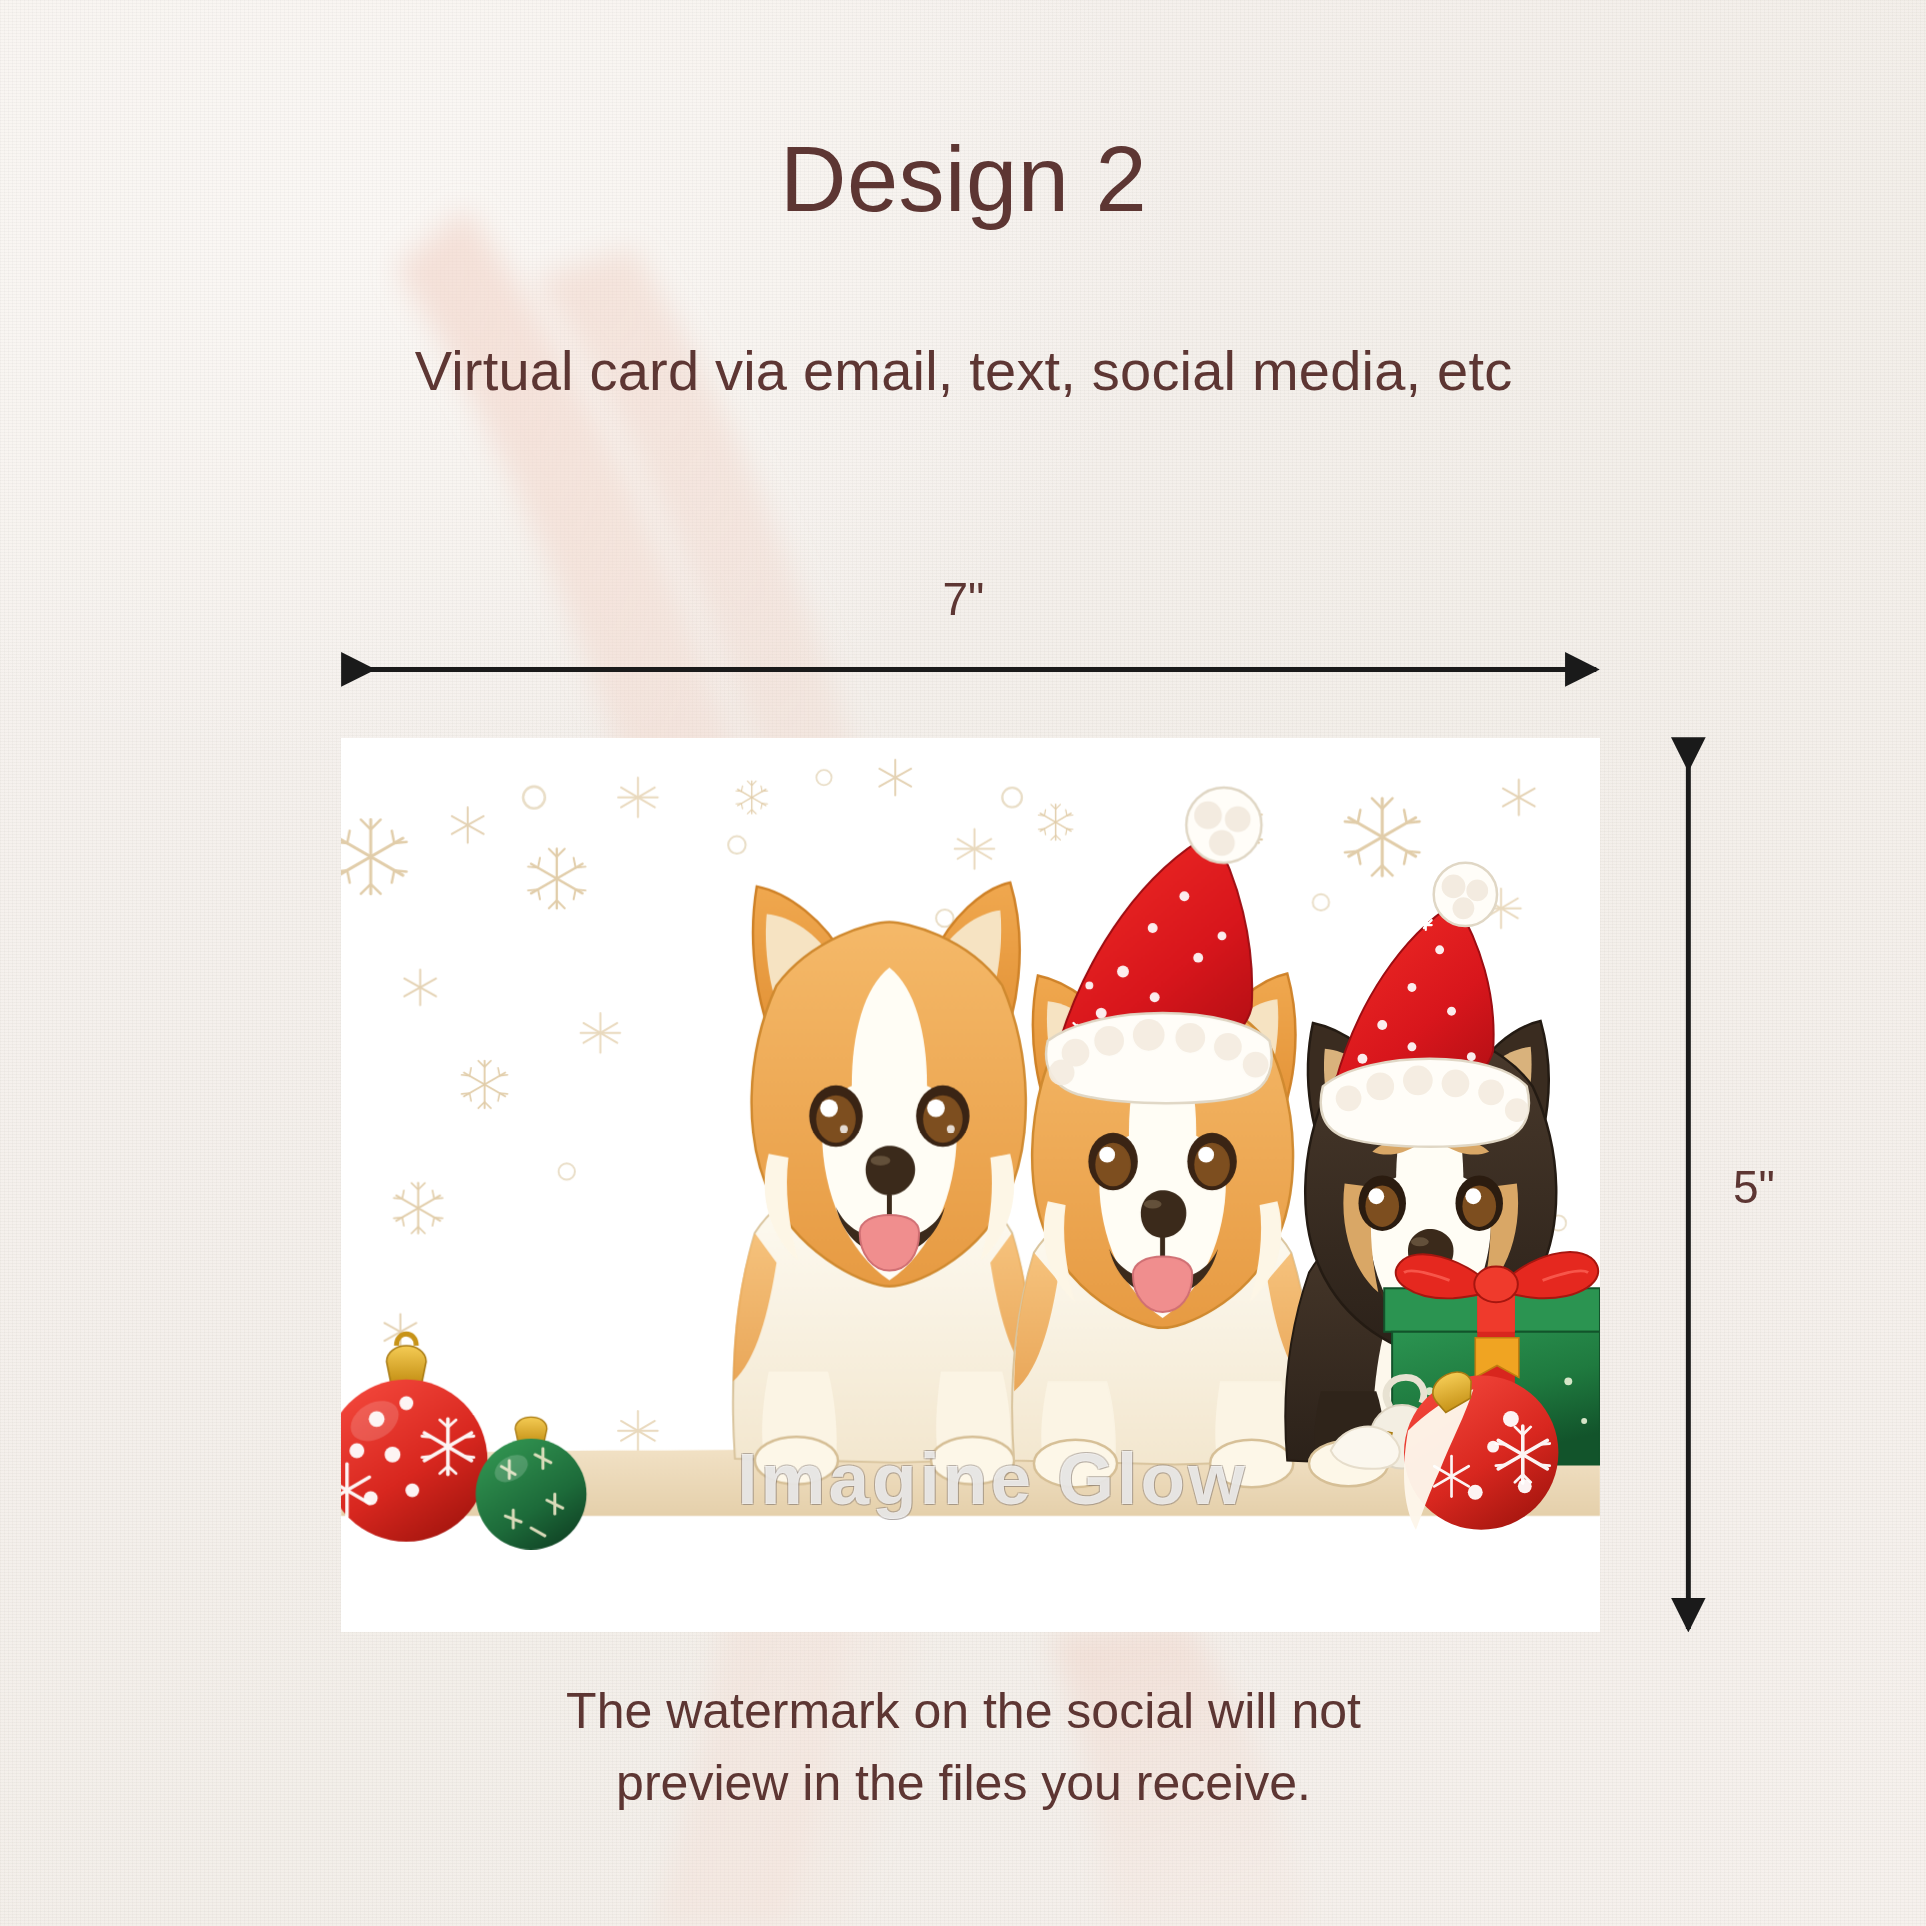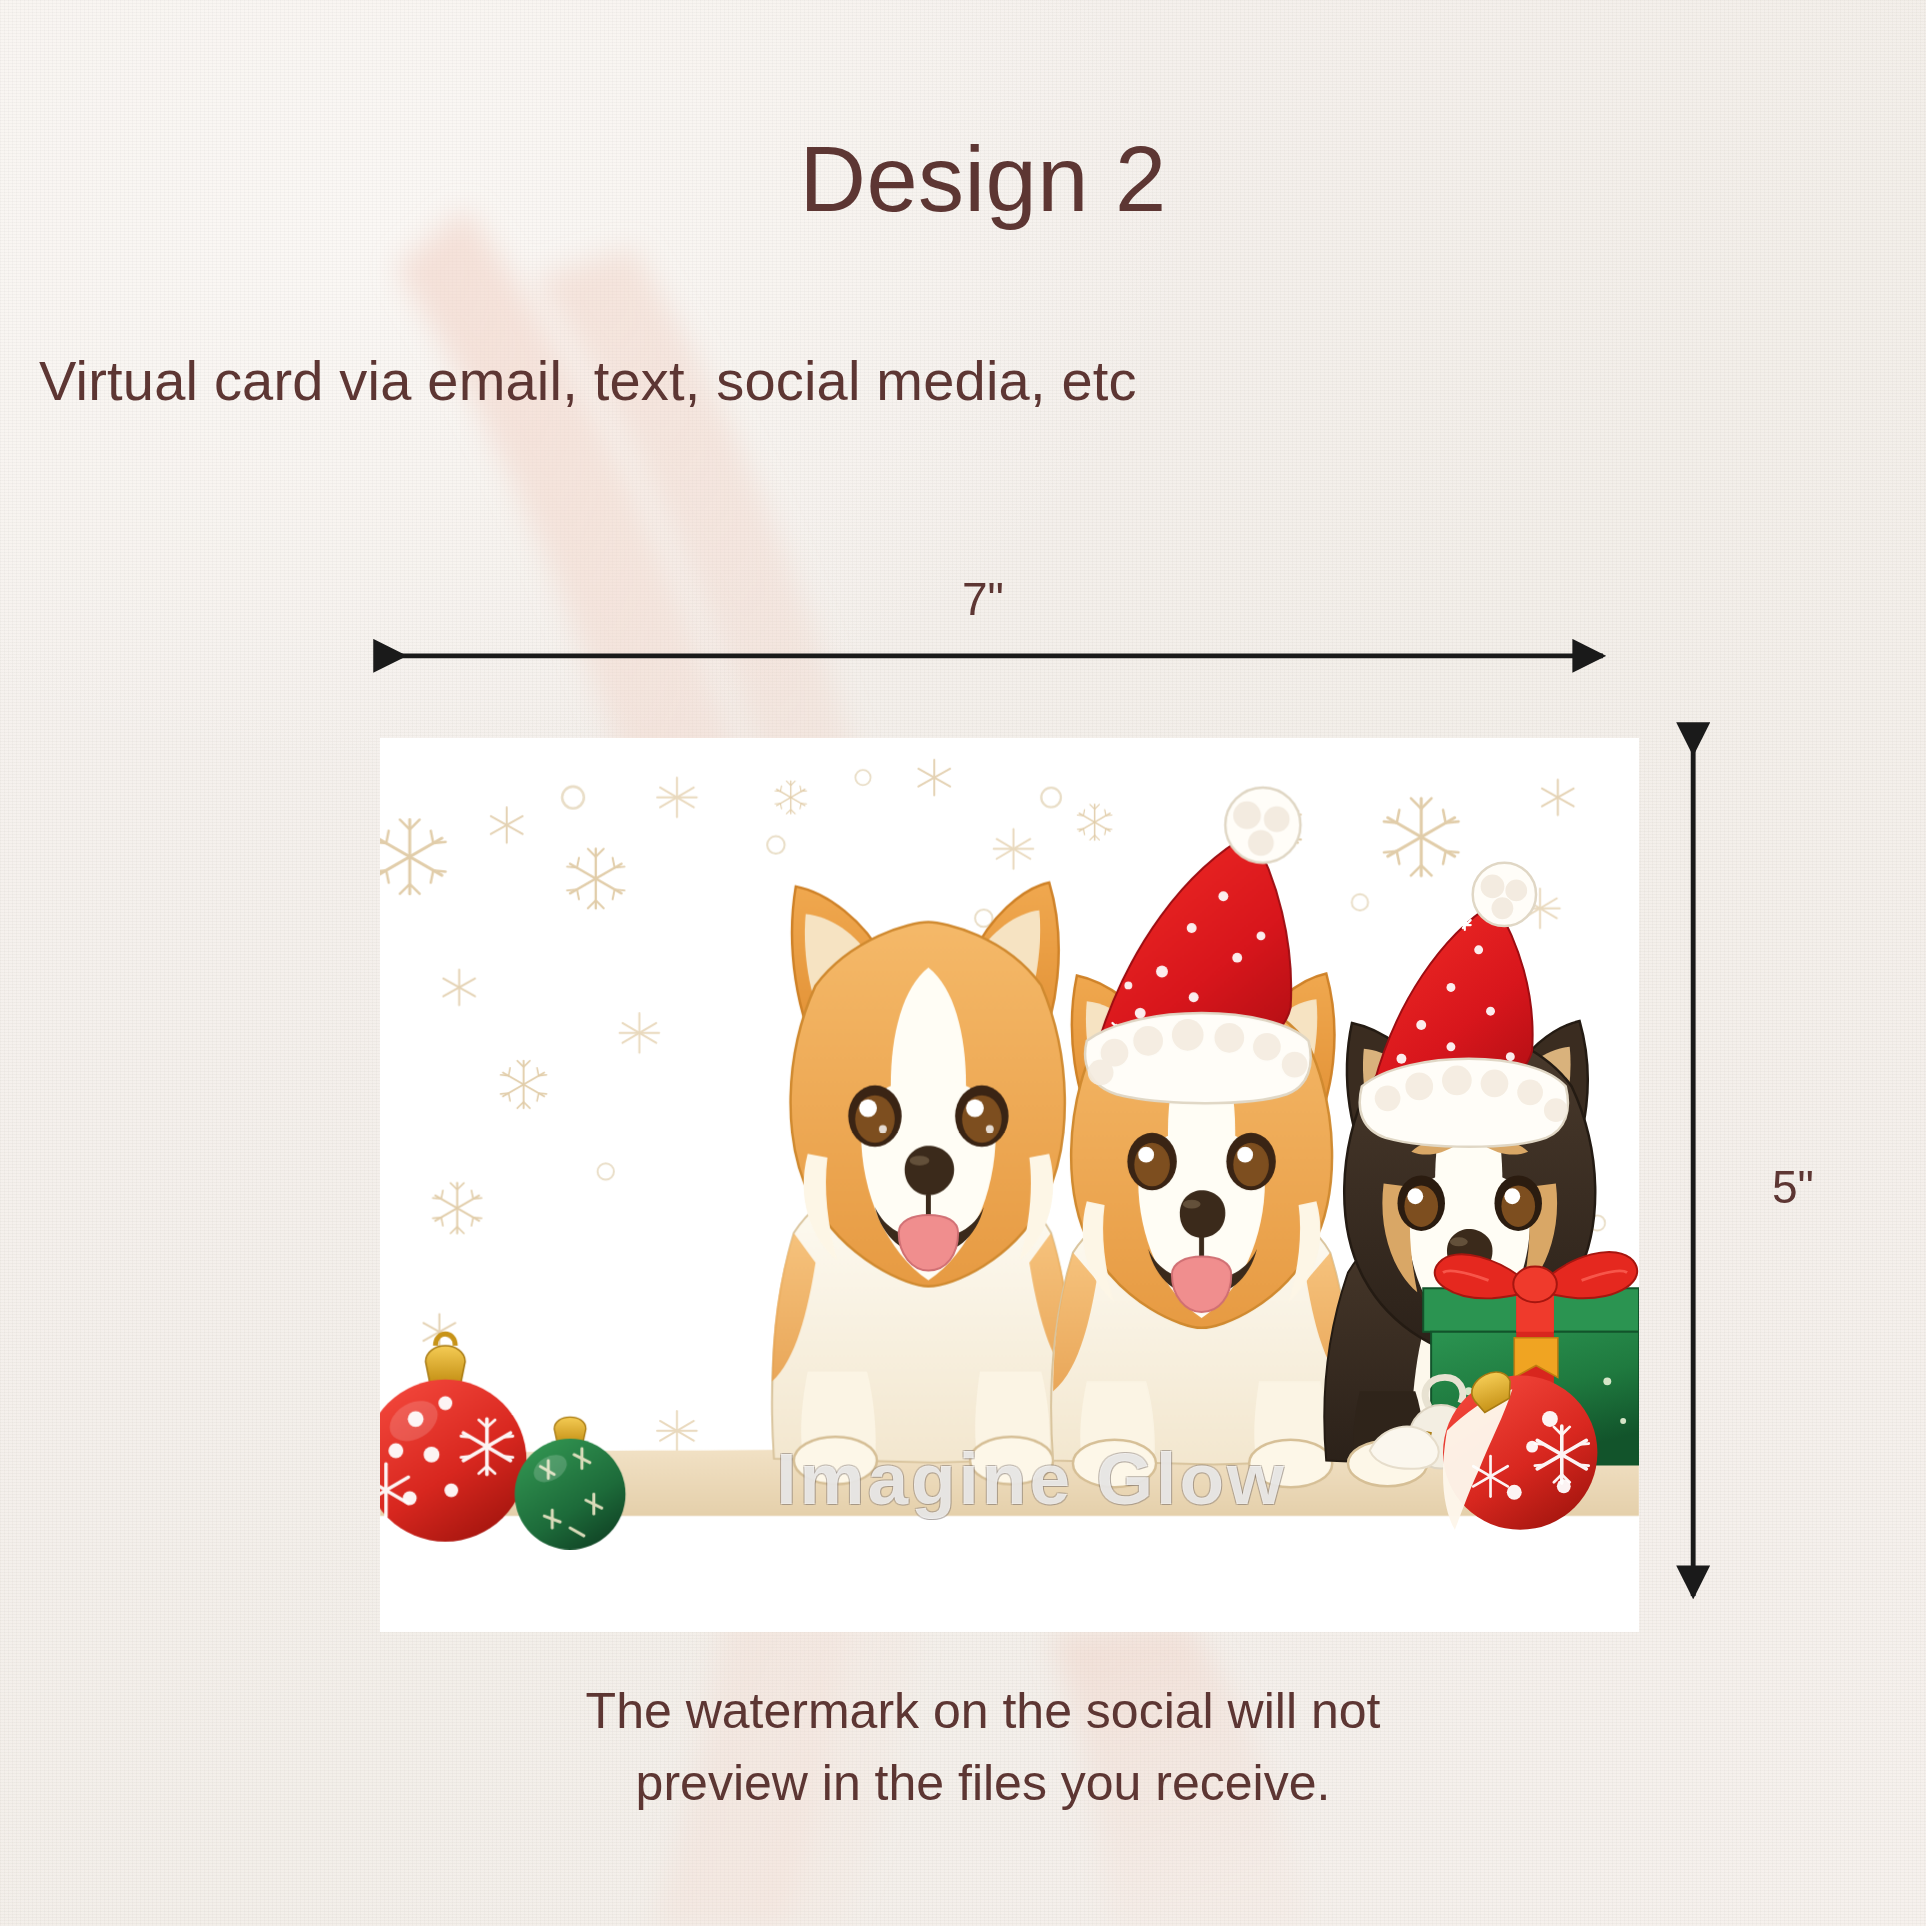--- a/index.html
+++ b/index.html
@@ -33,42 +33,41 @@
     position: absolute;
     inset: 0;
     z-index: 1;
     pointer-events: none;
   }
 
   #content {
     position: absolute;
     inset: 0;
     z-index: 5;
-    margin-left: 39px;
   }
 
   
   .page-title {
     position: absolute;
     top: 127px;
     left: 0;
     width: 100%;
     text-align: center;
     font-size: 92px;
     font-weight: 400;
     letter-spacing: 0.5px;
     color: #5d3633;
   }
 
   .subtitle {
     position: absolute;
-    top: 342px;
+    top: 332px;
     left: 0;
     width: 100%;
-    text-align: left;
+    text-align: center;
     font-size: 56px;
     line-height: 1.38;
     font-weight: 400;
     color: #5d3633;
     letter-spacing: 0.2px;
   }
 
   .subtitle .line { display: block; }
 
   

